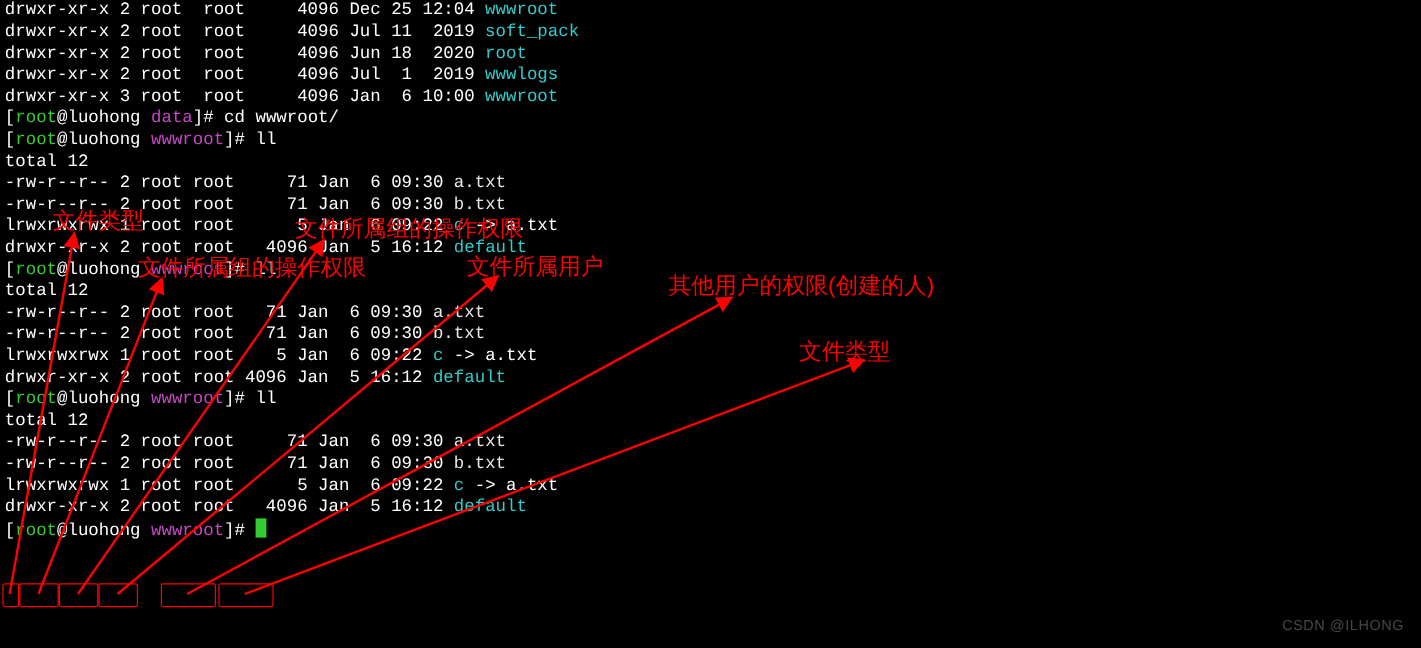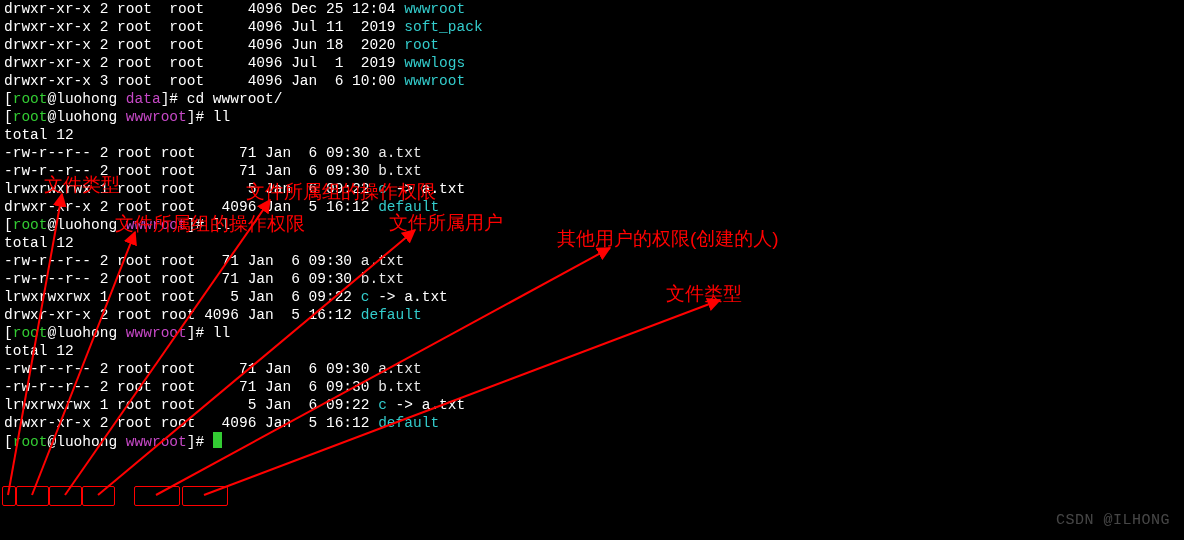--- a/index.html
+++ b/index.html
@@ -11,22 +11,22 @@
   .cyan{color:#33cccc}
   .white{color:#e8e8e8}
   .annot{position:absolute;color:#ff0000;font-family:"Microsoft YaHei",sans-serif;
     font-size:19px;font-weight:400;pointer-events:none;white-space:nowrap}
   svg.arrows{position:absolute;left:0;top:0;pointer-events:none}
   .box{position:absolute;border:1.5px solid #ff0000;border-radius:2px;
     pointer-events:none}
   .cursor{display:inline-block;width:9px;height:16px;background:#33cc33;
     vertical-align:-2px}
   .watermark{position:absolute;right:14px;bottom:10px;
-    color:rgba(200,200,200,.35);font-family:Liberation Mono, monospace;
-    font-size:15px;letter-spacing:.5px}
+    color:rgba(200,200,200,.35);font-family:Liberation Sans, sans-serif;
+    font-size:12px;letter-spacing:.5px}
 </style>
 </head>
 <body>
 
 <div class="term" id="T">drwxr-xr-x 2 root  root     4096 Dec 25 12:04 <span class="cyan">wwwroot</span>
 drwxr-xr-x 2 root  root     4096 Jul 11  2019 <span class="cyan">soft_pack</span>
 drwxr-xr-x 2 root  root     4096 Jun 18  2020 <span class="cyan">root</span>
 drwxr-xr-x 2 root  root     4096 Jul  1  2019 <span class="cyan">wwwlogs</span>
 drwxr-xr-x 3 root  root     4096 Jan  6 10:00 <span class="cyan">wwwroot</span>
 [<span class="green">root</span>@luohong <span class="magenta">data</span>]# cd wwwroot/

